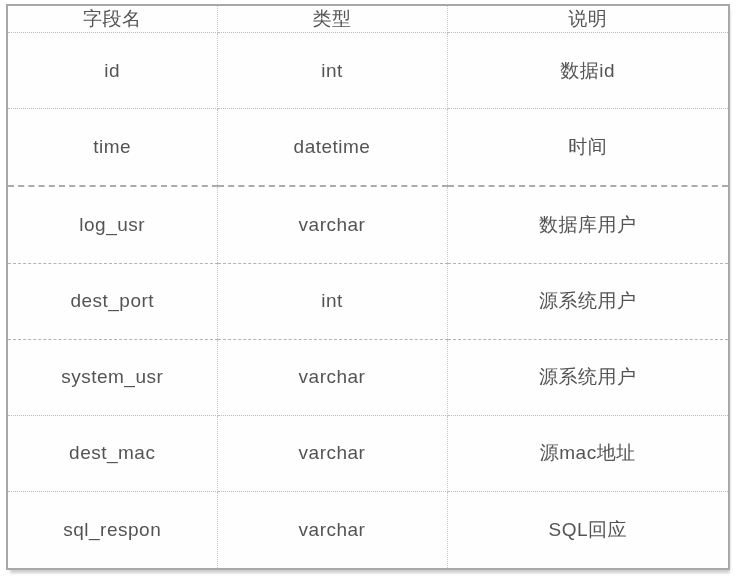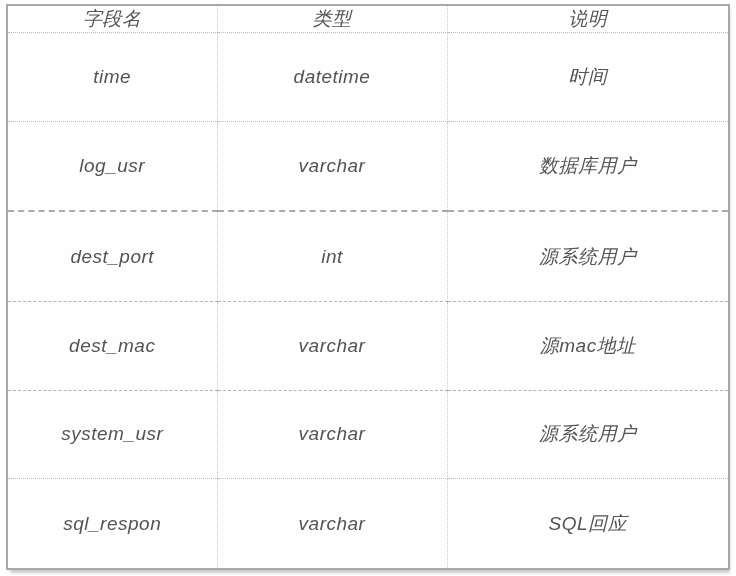--- a/index.html
+++ b/index.html
@@ -16,21 +16,20 @@
     overflow: hidden;
   }
   .tablewrap {
     position: absolute;
     left: 6px;
     top: 4px;
     width: 722px;
     height: 566px;
     box-shadow: 3px 4px 3px -1px rgba(0,0,0,0.20);
     border-radius: 2px;
-    font-style: italic;
   }
   table.schema {
     width: 100%;
     height: 100%;
     border-collapse: collapse;
     table-layout: fixed;
     border: 2px solid #a8a8a8;
     background: #fefefe;
   }
   table.schema th,
@@ -79,43 +78,48 @@
       </colgroup>
       <thead>
         <tr>
           <th>字段名</th>
           <th>类型</th>
           <th>说明</th>
         </tr>
       </thead>
       <tbody id="schema-body">
           <tr>
+            <td>id</td>
+            <td>int</td>
+            <td>数据id</td>
+          </tr>
+          <tr>
             <td>time</td>
             <td>datetime</td>
             <td>时间</td>
           </tr>
           <tr>
             <td>log_usr</td>
             <td>varchar</td>
             <td>数据库用户</td>
           </tr>
           <tr>
             <td>dest_port</td>
             <td>int</td>
             <td>源系统用户</td>
           </tr>
           <tr>
+            <td>system_usr</td>
+            <td>varchar</td>
+            <td>源系统用户</td>
+          </tr>
+          <tr>
             <td>dest_mac</td>
             <td>varchar</td>
             <td>源mac地址</td>
-          </tr>
-          <tr>
-            <td>system_usr</td>
-            <td>varchar</td>
-            <td>源系统用户</td>
           </tr>
           <tr>
             <td>sql_respon</td>
             <td>varchar</td>
             <td>SQL回应</td>
           </tr>
         </tbody>
     </table>
   </div>
 </div>

